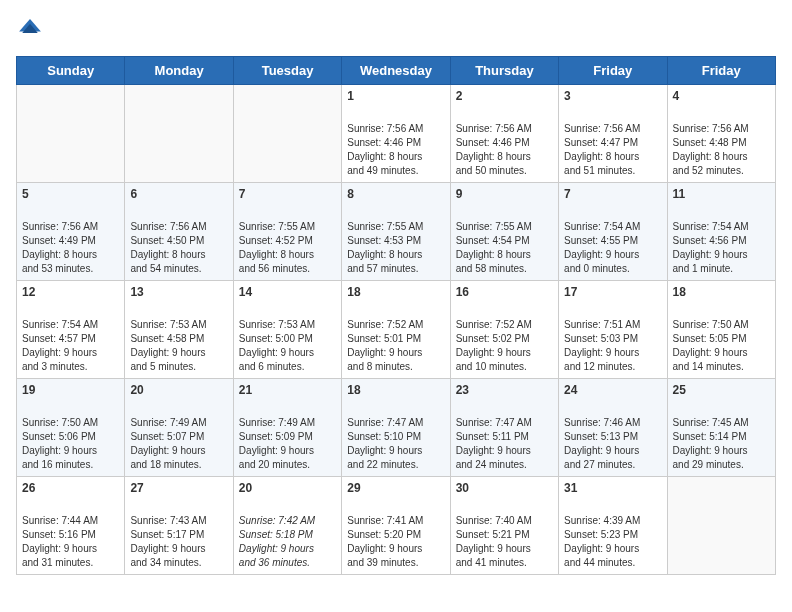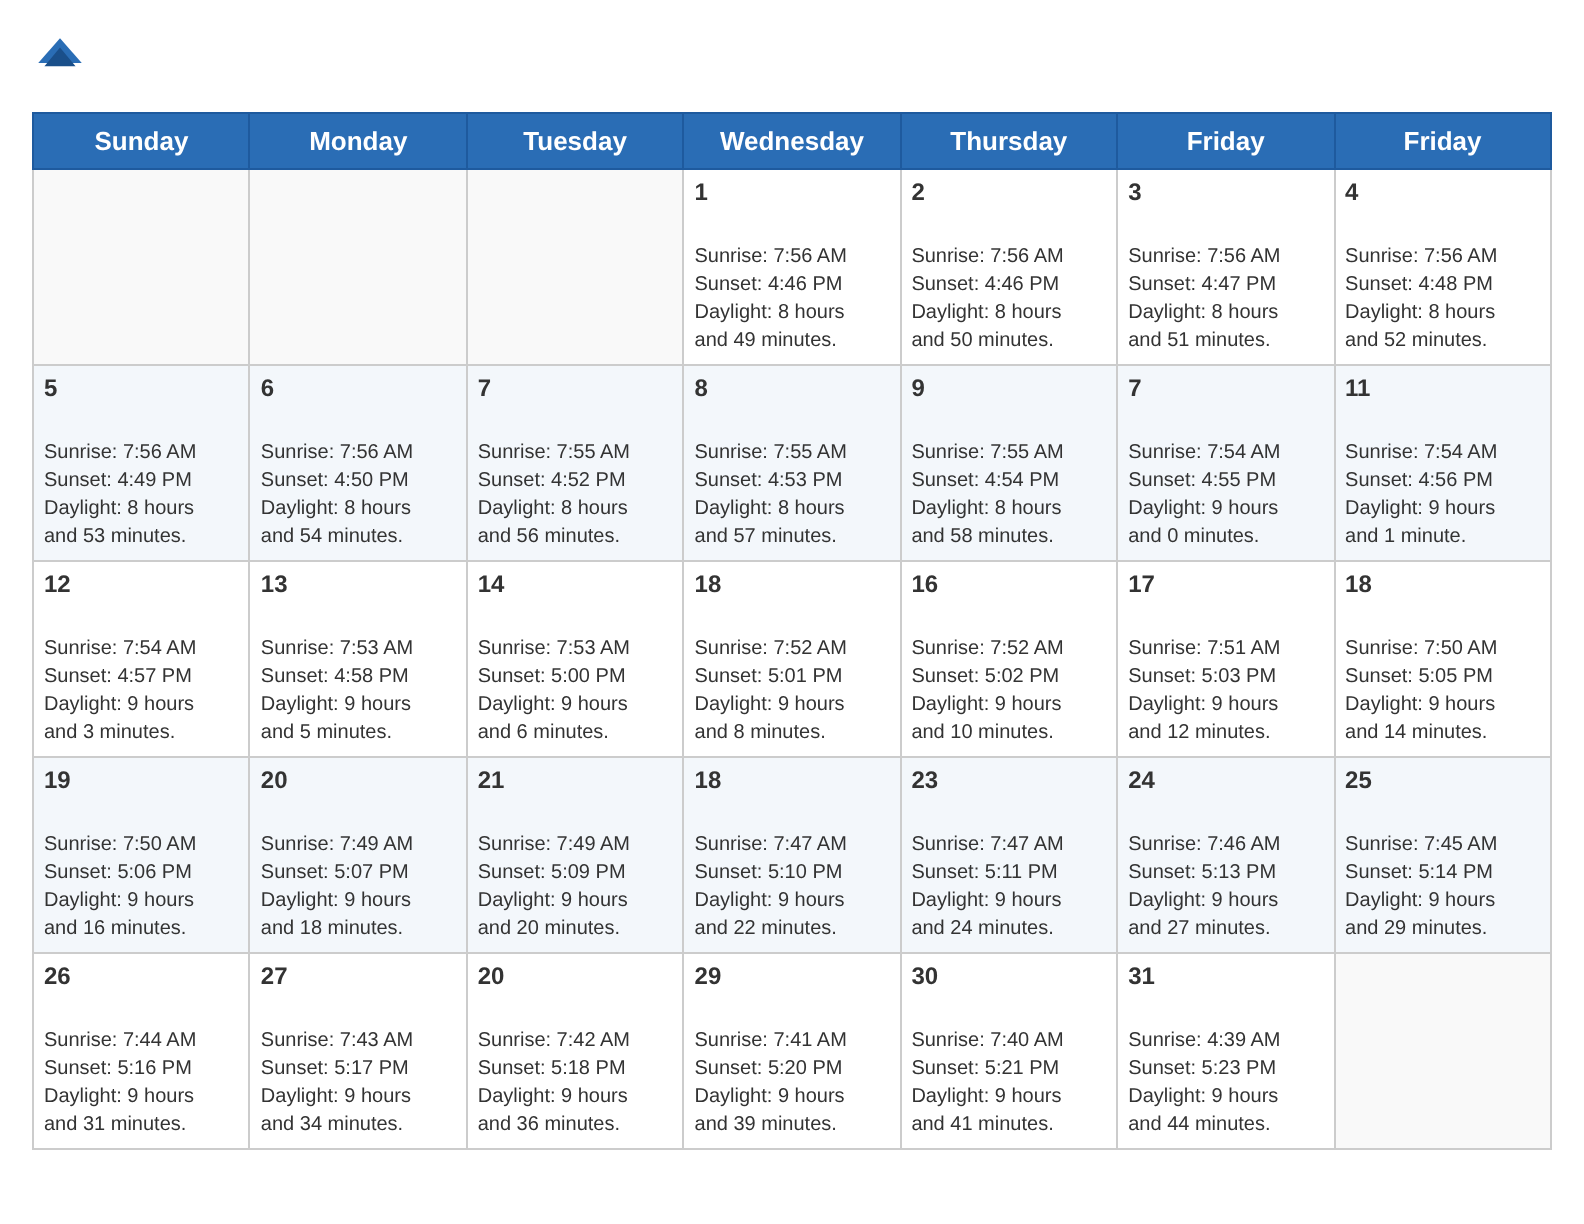--- a/index.html
+++ b/index.html
@@ -316,21 +316,21 @@
         </td>
         <td>
           <span class="day-number">27</span>
           <div class="day-info" style="white-space: pre-line;">Sunrise: 7:43 AM
 Sunset: 5:17 PM
 Daylight: 9 hours
 and 34 minutes.</div>
         </td>
         <td>
           <span class="day-number">20</span>
-          <div class="day-info" style="white-space: pre-line;">Sunrise: 7:42 AM
+          <div class="day-info" style="white-space: pre-line; font-style: italic;">Sunrise: 7:42 AM
 Sunset: 5:18 PM
 Daylight: 9 hours
 and 36 minutes.</div>
         </td>
         <td>
           <span class="day-number">29</span>
           <div class="day-info" style="white-space: pre-line;">Sunrise: 7:41 AM
 Sunset: 5:20 PM
 Daylight: 9 hours
 and 39 minutes.</div>

